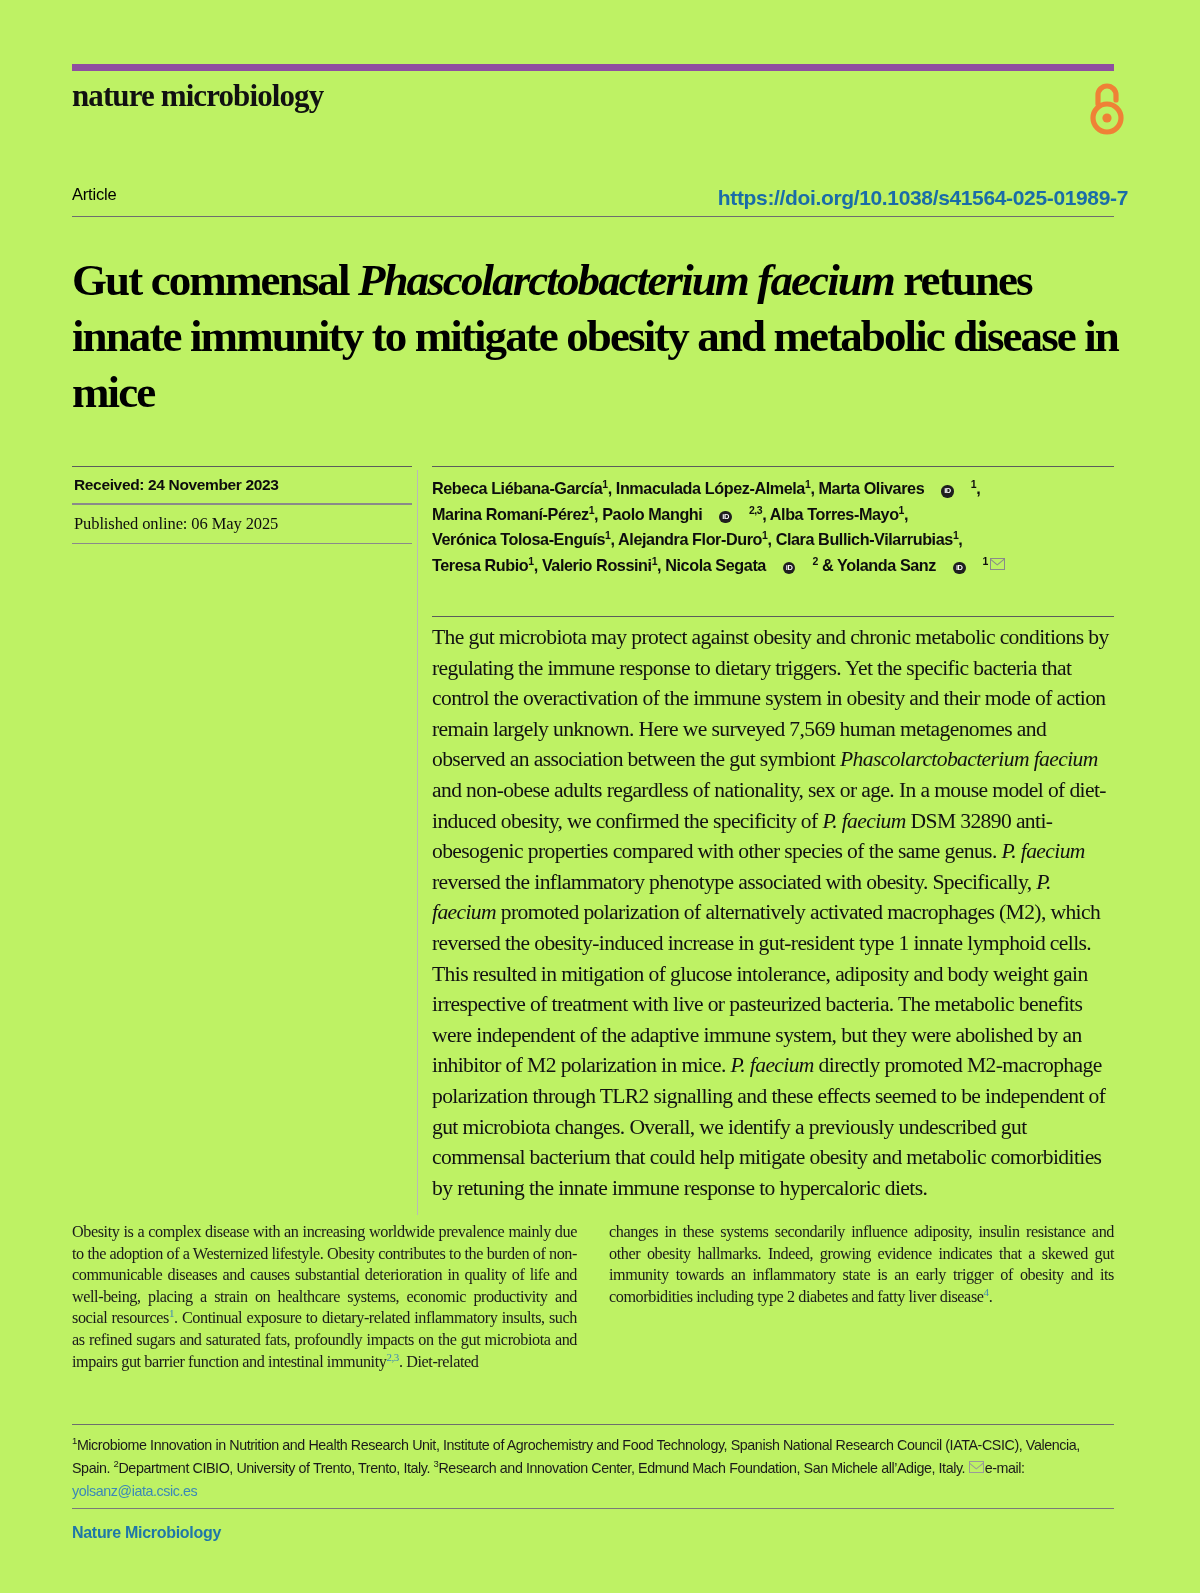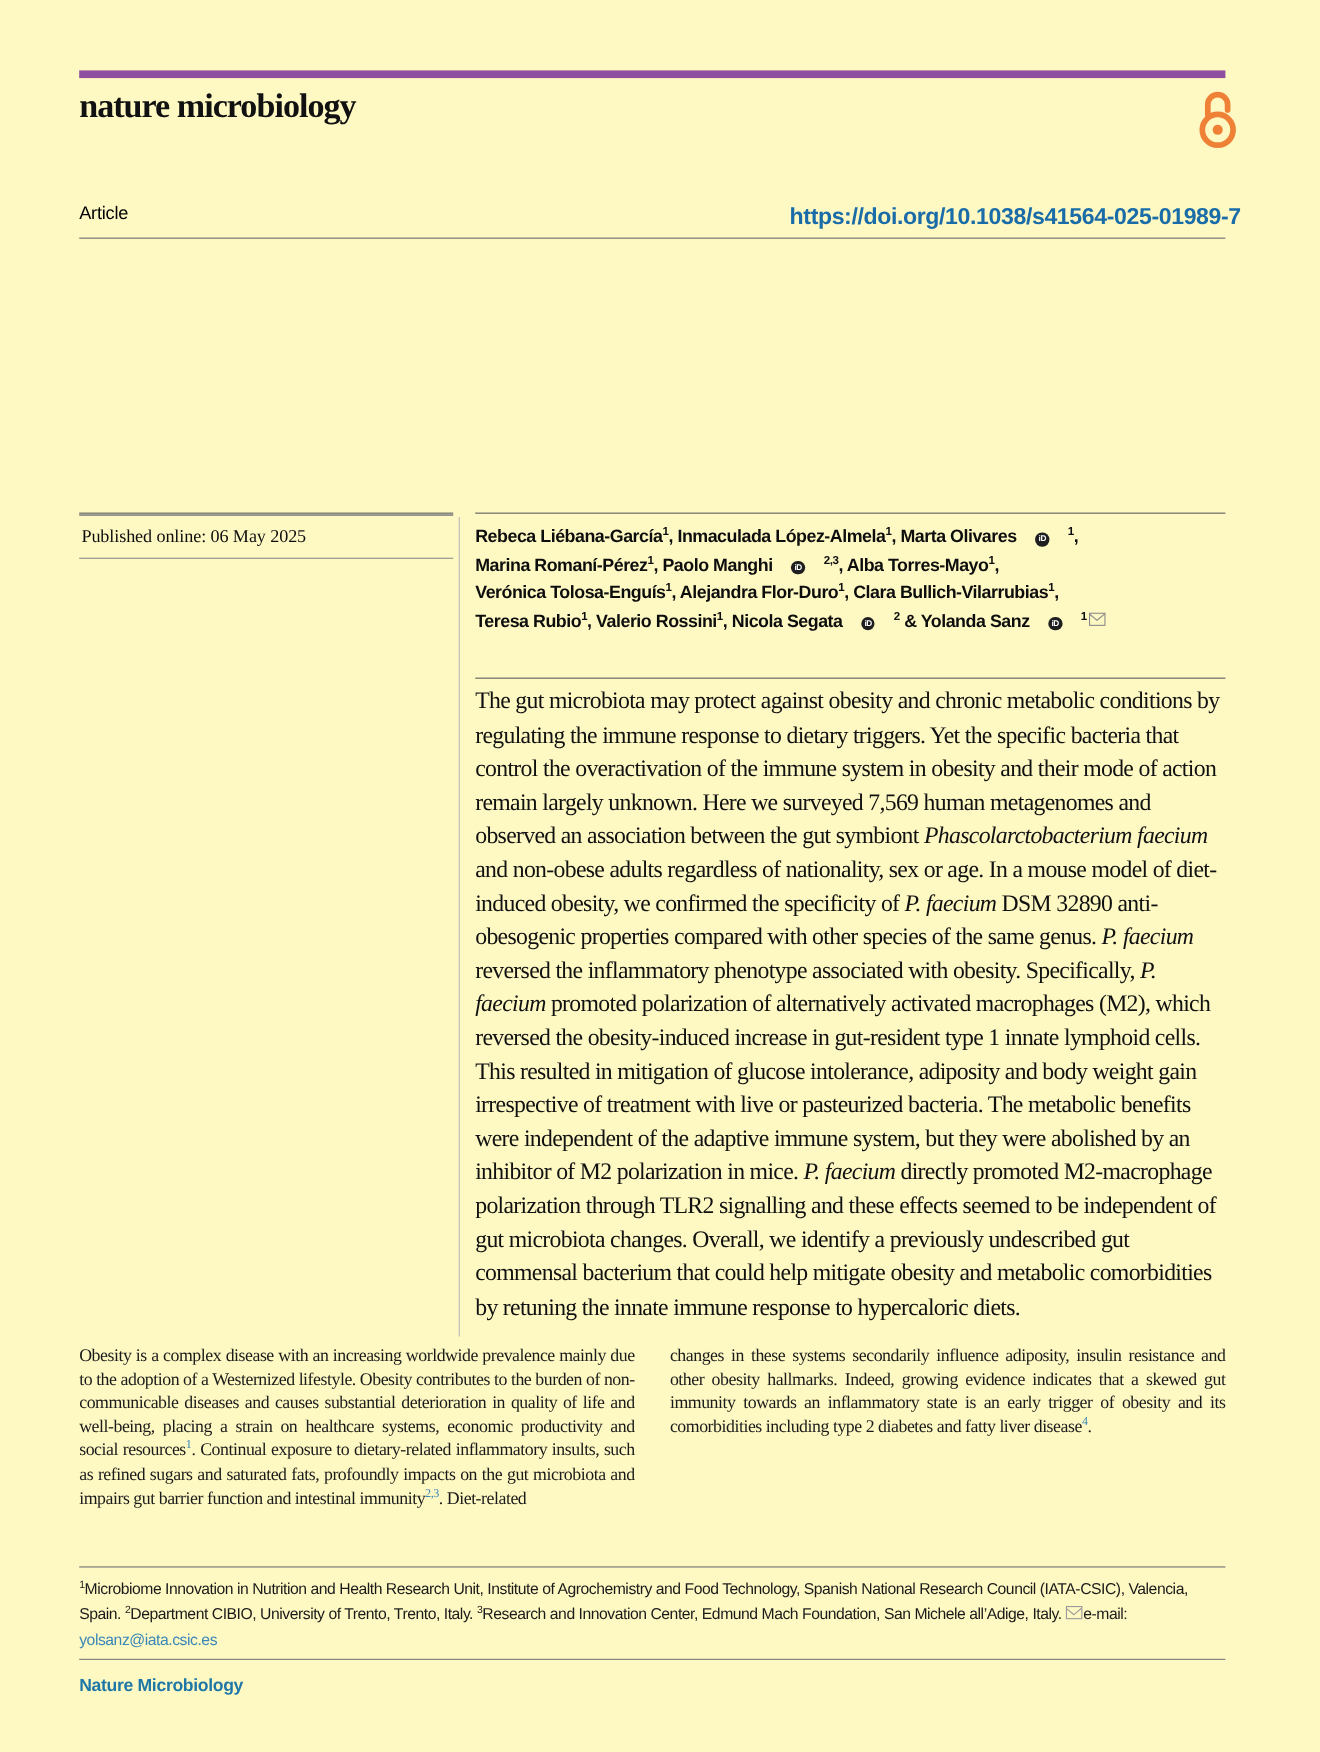--- a/index.html
+++ b/index.html
@@ -14,21 +14,21 @@
     font-family: "Liberation Sans", sans-serif;
     color: #000000;
     overflow: hidden;
     position: relative;
   }
   .page {
     position: absolute;
     left: 0; top: 0;
     width: 1200px;
     height: 1593px;
-    background: #fef9c3;
+    background: #bef264;
   }
 
   
   .purple-bar {
     position: absolute;
     left: 72px; top: 64px;
     width: 1042px; height: 7px;
     background: #8f4fa0;
   }
   .journal-title {
@@ -312,23 +312,25 @@
       <path d="M12 24 V15 a9 9 0 0 1 18 0 v5" fill="none" stroke="#ef8136" stroke-width="5.2" stroke-linecap="round"></path>
       <circle cx="21" cy="38" r="14" fill="none" stroke="#ef8136" stroke-width="5.2"></circle>
       <circle cx="21" cy="38" r="4.6" fill="#ef8136"></circle>
     </svg>
   </div>
 
   <div class="article-label">Article</div>
   <a class="doi-link" href="#">https://doi.org/10.1038/s41564-025-01989-7</a>
   <div class="rule-top"></div>
 
+  <h1 class="paper-title"><span>Gut commensal </span><i>Phascolarctobacterium faecium</i><span> retunes innate immunity to mitigate obesity and metabolic disease in mice</span></h1>
 
   <div class="meta-col">
     <div class="meta-rule"></div>
+    <div class="meta-row">Received: 24 November 2023</div>
     <div class="meta-rule thin"></div>
     <div class="meta-rule thin"></div>
     <div class="meta-row serif">Published online: 06 May 2025</div>
     <div class="meta-rule thin"></div>
   </div>
 
   <div class="v-divider"></div>
 
   <div class="authors-rule"></div>
   <div class="authors">

